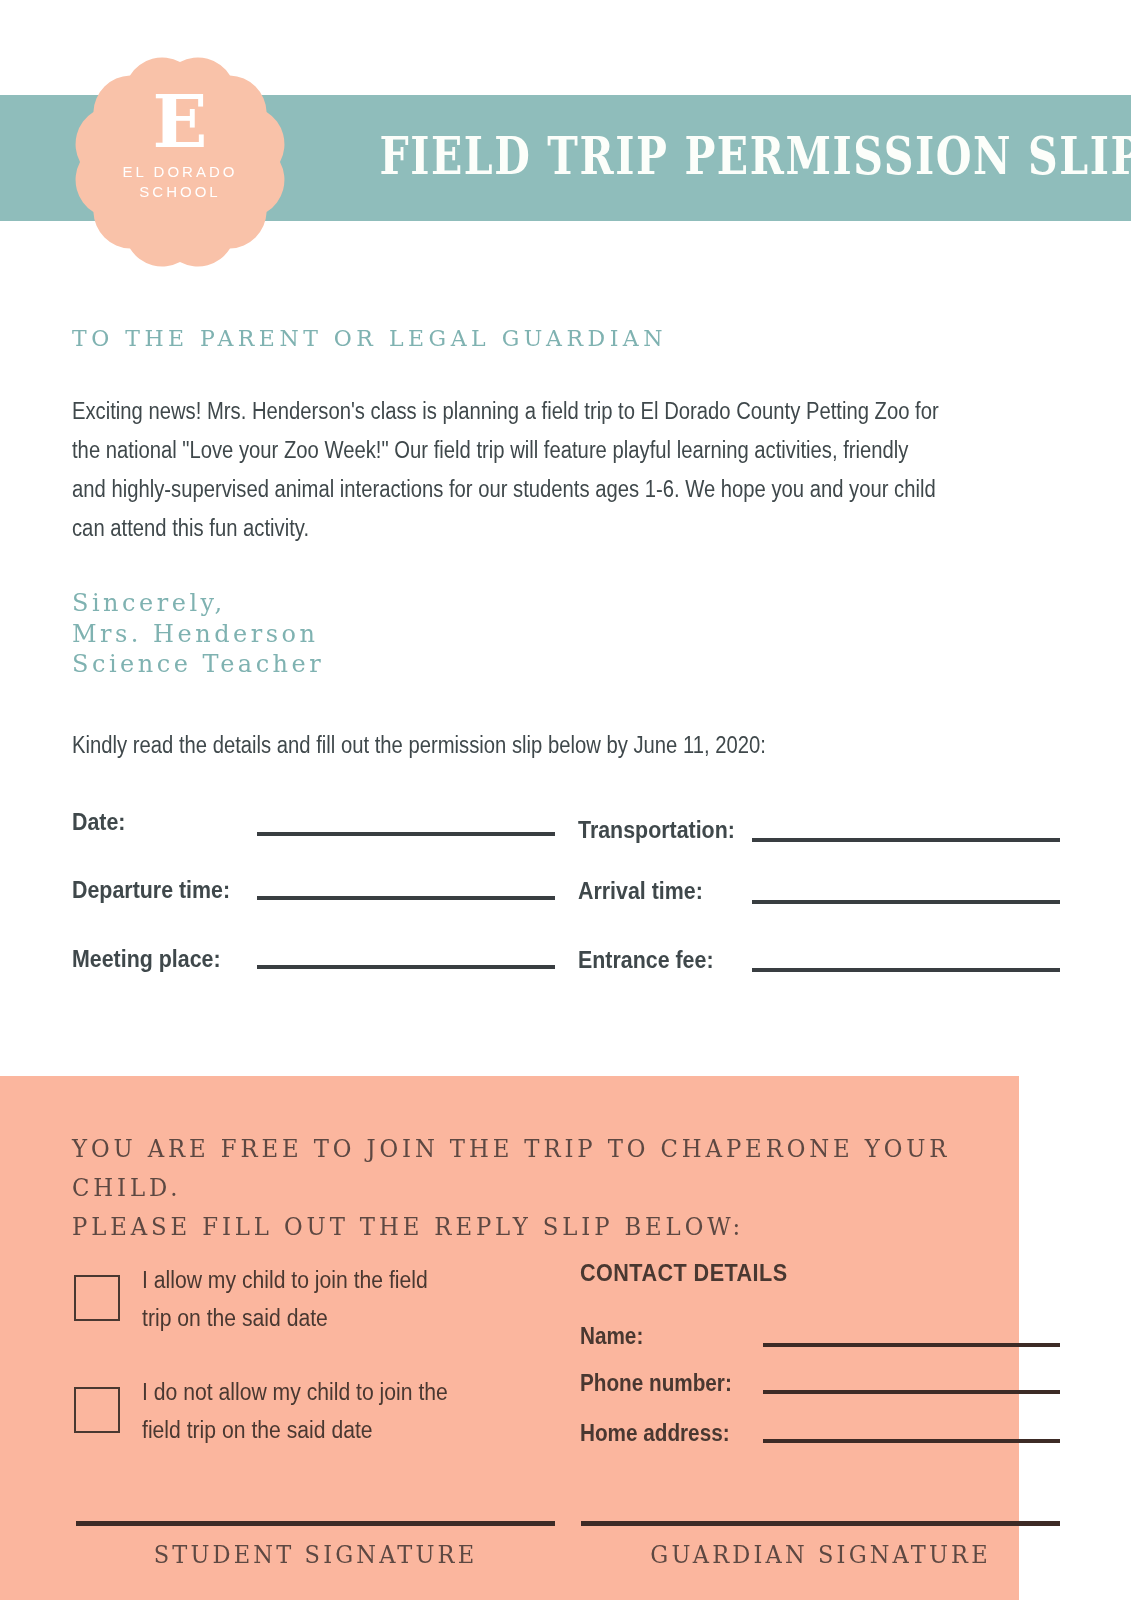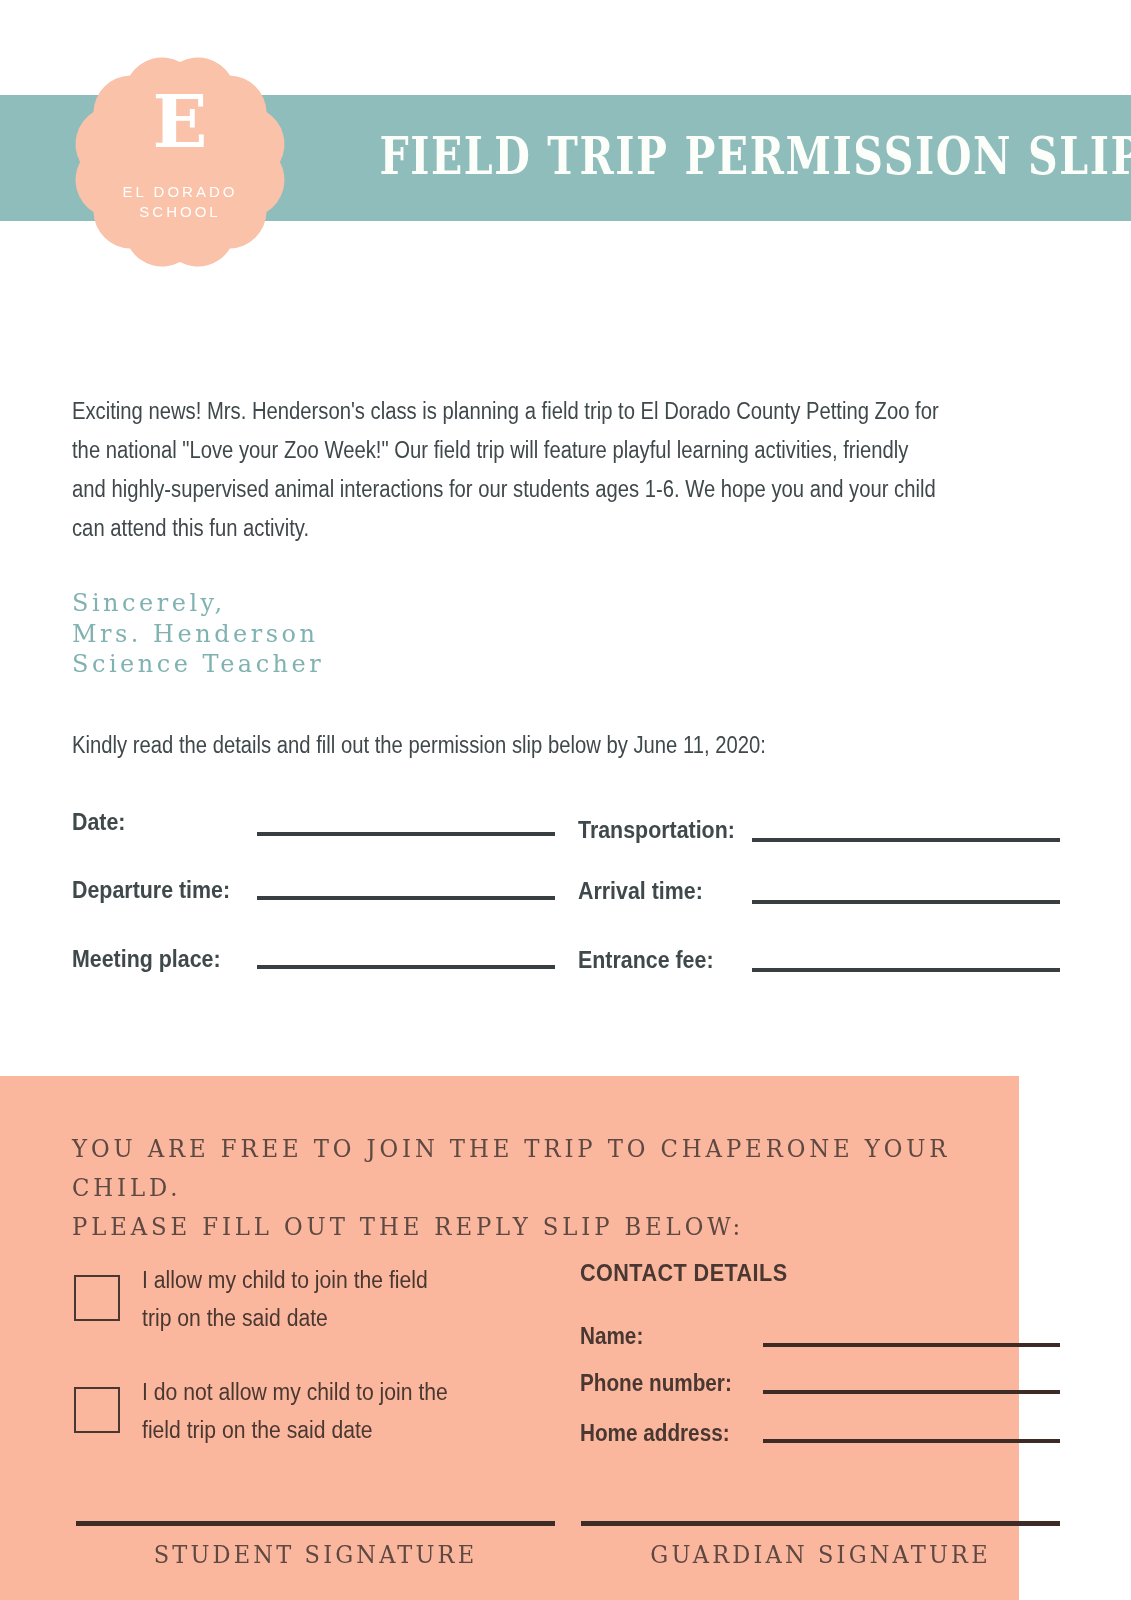--- a/index.html
+++ b/index.html
@@ -22,21 +22,21 @@
     color:var(--titleWhite,#FCFEFA); white-space:nowrap;
     transform:scaleX(0.79); transform-origin:center;
   }
   .badge{position:absolute; left:70px; top:52px; width:220px; height:220px;}
   .badge svg{position:absolute; left:0; top:0; width:220px; height:220px;}
   .badge-initial{
     position:absolute; left:0; top:30px; width:220px; text-align:center;
     font-family:"DejaVu Serif", serif; font-weight:bold; font-size:72px; line-height:80px; color:#fff;
   }
   .badge-school{
-    position:absolute; left:0; top:130px; width:220px; text-align:center;
+    position:absolute; left:0; top:110px; width:220px; text-align:center;
     font-size:15px; line-height:20px; letter-spacing:3px; color:#fff; white-space:pre-line;
   }
   
   .salutation{
     position:absolute; left:72px; top:324px;
     font-family:"DejaVu Serif", serif; font-size:22px; line-height:30px; letter-spacing:4.5px;
     color:var(--tealText,#7FB2B1); white-space:nowrap;
   }
   .body-par{
     position:absolute; left:72px; top:392px; width:1120px;
@@ -101,20 +101,21 @@
 
   <div class="badge">
     <svg viewBox="0 0 220 220" aria-hidden="true">
       <path style="fill:var(--badgePeach,#F9C2A9)" d="M110 10 A38 38 0 0 1 160 23.4 A38 38 0 0 1 196.6 60 A38 38 0 0 1 210 110 A38 38 0 0 1 196.6 160 A38 38 0 0 1 160 196.6 A38 38 0 0 1 110 210 A38 38 0 0 1 60 196.6 A38 38 0 0 1 23.4 160 A38 38 0 0 1 10 110 A38 38 0 0 1 23.4 60 A38 38 0 0 1 60 23.4 A38 38 0 0 1 110 10 Z"></path>
     </svg>
     <div class="badge-initial">E</div>
     <div class="badge-school">EL DORADO
 SCHOOL</div>
   </div>
 
+  <div class="salutation">TO THE PARENT OR LEGAL GUARDIAN</div>
   <div class="body-par">Exciting news! Mrs. Henderson's class is planning a field trip to El Dorado County Petting Zoo for
 the national "Love your Zoo Week!" Our field trip will feature playful learning activities, friendly
 and highly-supervised animal interactions for our students ages 1-6. We hope you and your child
 can attend this fun activity.</div>
   <div class="closing">Sincerely,
 Mrs. Henderson
 Science Teacher</div>
   <div class="instruction">Kindly read the details and fill out the permission slip below by June 11, 2020:</div>
 
   <div class="flabel" style="left:72px;top:808px">Date:</div>

